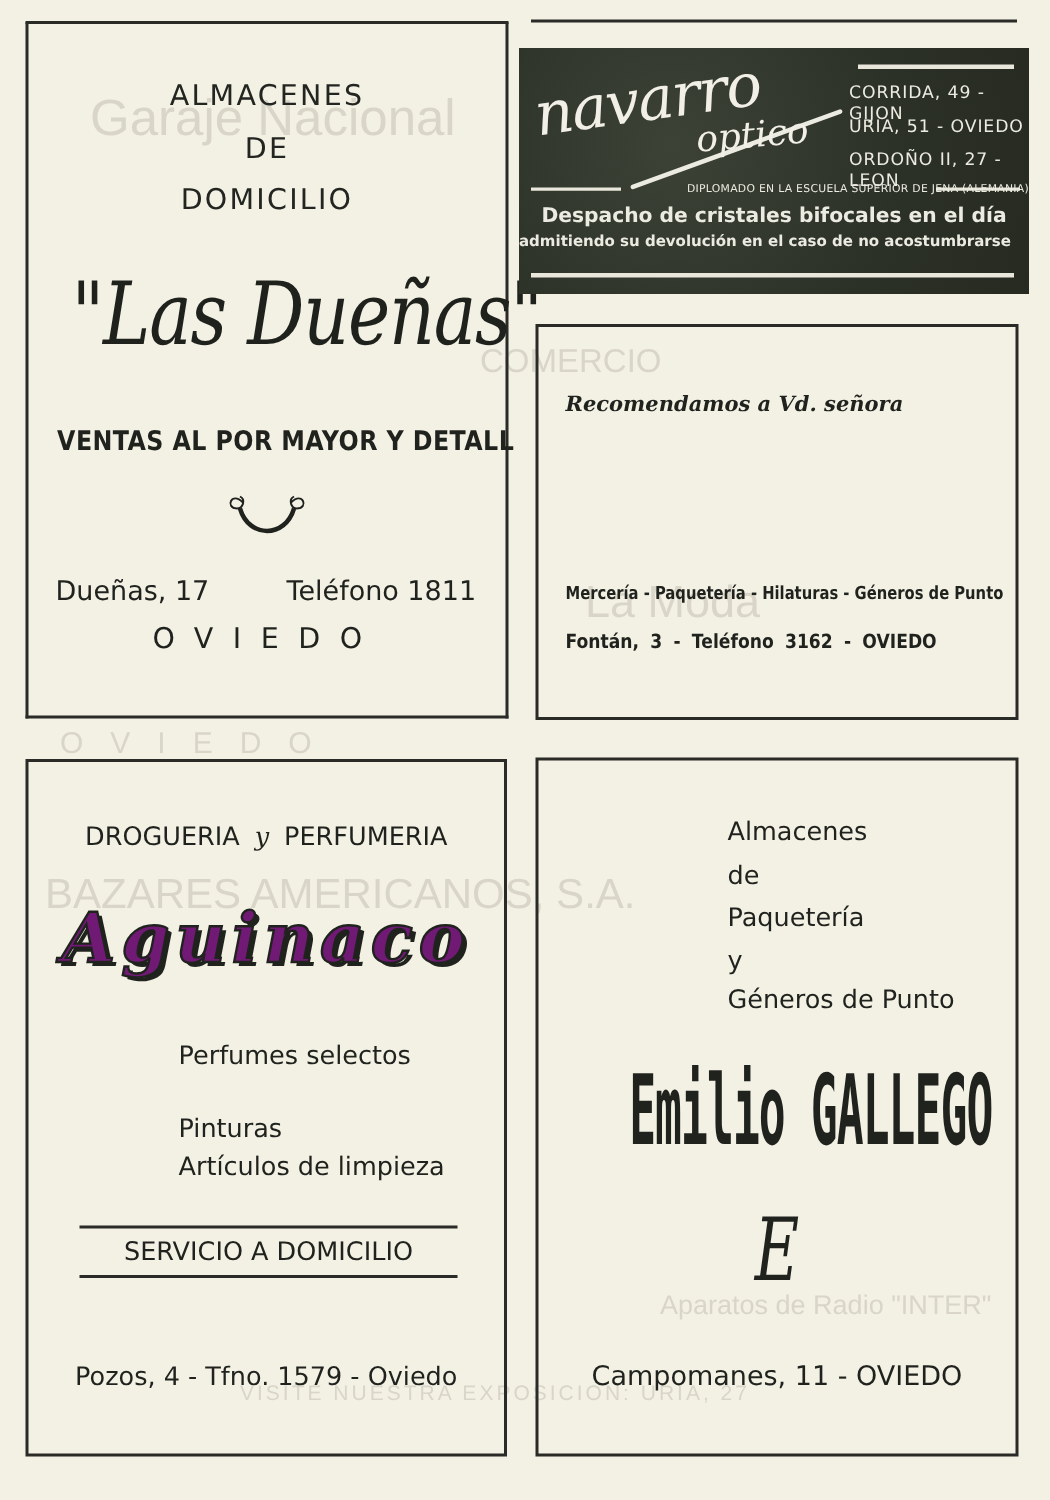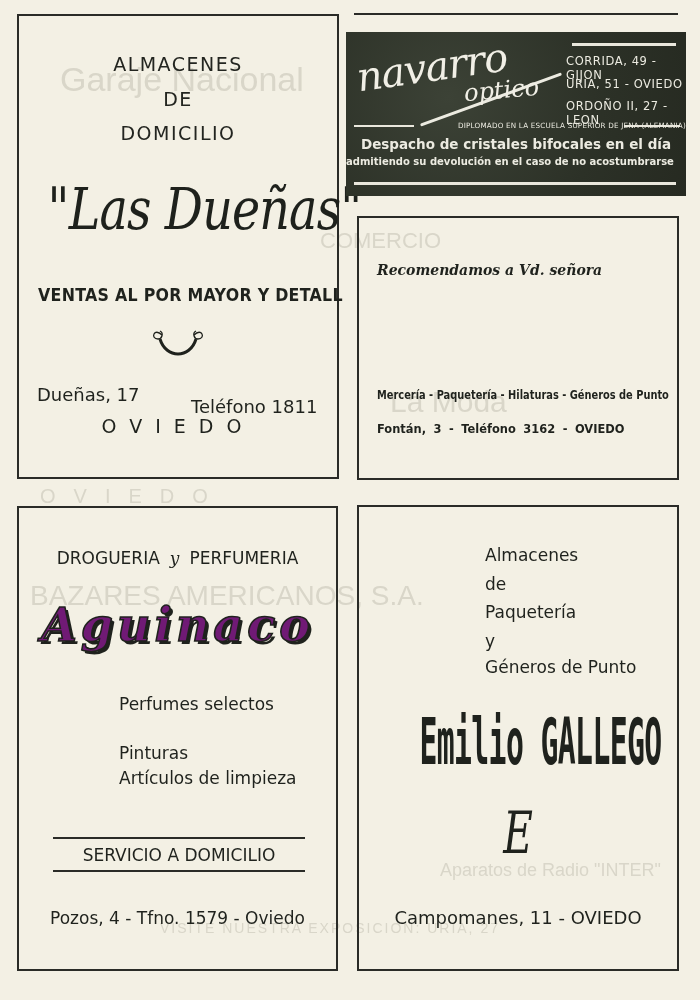--- a/index.html
+++ b/index.html
@@ -66,21 +66,21 @@
 
   
   #p4 { left:17px; top:506px; width:321px; height:465px; }
   #p4 .hdr { top:40px; font-size:17px; }
   #p4 .hdr i { font-family:"DejaVu Serif", serif; font-size:17px; margin:0 10px; }
   #p4 .name {
     top:90px; font-family:"DejaVu Serif", serif; font-style:italic; font-weight:bold; font-size:46px; letter-spacing:4px;
     color:#701a75; -webkit-text-stroke:1.6px #1f221d; text-shadow:3px 3px 0 #1f221d;
   }
   #p4 .item { position:absolute; left:100px; font-size:17px; }
-  #p4 .svc { position:absolute; left:34px; width:252px; top:329px; text-align:center; font-size:17px; border-top:2px solid #2a2b27; border-bottom:2px solid #2a2b27; padding:6px 0 5px; }
+  #p4 .svc { position:absolute; left:34px; width:252px; top:309px; text-align:center; font-size:17px; border-top:2px solid #2a2b27; border-bottom:2px solid #2a2b27; padding:6px 0 5px; }
   #p4 .addr { top:400px; font-size:17px; }
 
   
   #p5 { left:357px; top:505px; width:322px; height:466px; }
   #p5 .lst { position:absolute; left:126px; font-size:17px; }
   #p5 .name { top:196px; font-family:"DejaVu Sans Mono", monospace; font-weight:bold; font-size:48px; transform:scaleX(0.62) scaleY(1.35); transform-origin:center top; letter-spacing:-1px; }
   #p5 .mono {
     top:292px; font-family:"DejaVu Serif", serif; font-style:italic; font-size:58px; transform:scaleX(0.7);
   }
   #p5 .addr { top:400px; font-size:18px; }
@@ -106,21 +106,21 @@
   <div class="c script" style="top:160px;">"Las Dueñas"</div>
   <div class="c bold" style="top:269px;">VENTAS AL POR MAYOR Y DETALL</div>
   <div class="c" style="top:310px;">
     <svg width="60" height="36" viewBox="0 0 60 36">
       <path d="M14 10 C6 2, 2 14, 10 14 C14 14, 16 8, 12 6" fill="none" stroke="#1f221d" stroke-width="1.3"></path>
       <path d="M46 10 C54 2, 58 14, 50 14 C46 14, 44 8, 48 6" fill="none" stroke="#1f221d" stroke-width="1.3"></path>
       <path d="M12 14 C18 34, 42 34, 48 14" fill="none" stroke="#1f221d" stroke-width="3"></path>
     </svg>
   </div>
   <div class="addr" style="position:absolute;left:18px;top:369px;">Dueñas, 17</div>
-  <div class="addr" style="position:absolute;left:172px;top:369px;margin-top:12px;">Teléfono 1811</div>
+  <div class="addr" style="position:absolute;left:172px;top:369px;">Teléfono 1811</div>
   <div class="c city" style="top:400px;">OVIEDO</div>
 </div>
 
 <div id="p2">
   <div class="brand">navarro</div>
   <div class="swoosh" style="left:70px;top:66px;width:150px;"></div>
   <div class="sub">optico</div>
   <div class="bar" style="left:226px;top:11px;width:104px;"></div>
   <div class="addr" style="top:22px;">CORRIDA, 49 - GIJON</div>
   <div class="addr" style="top:45px;">URIA, 51 - OVIEDO</div>

